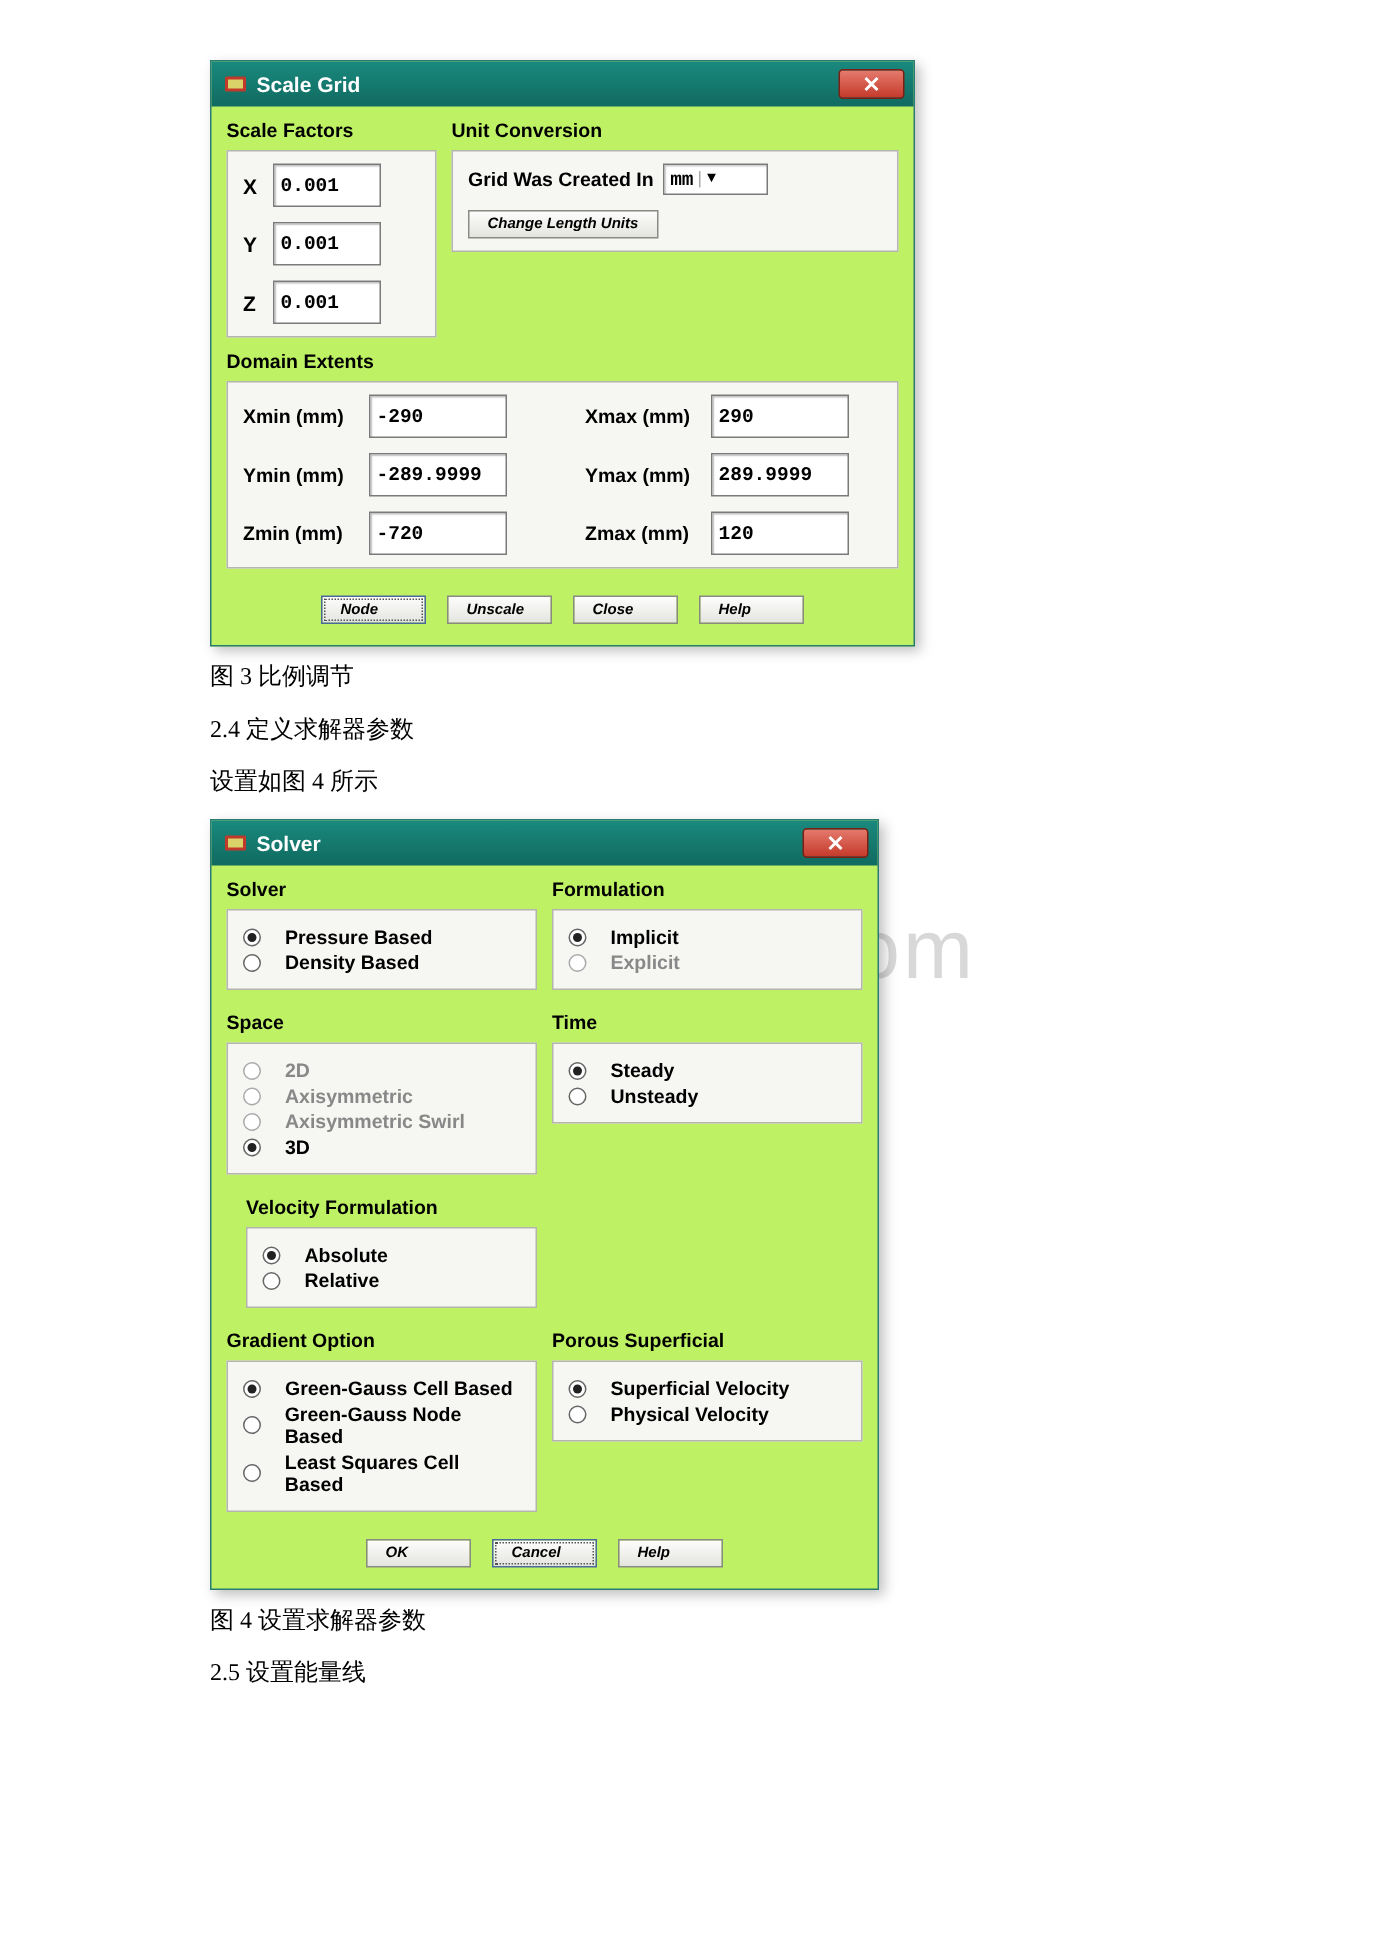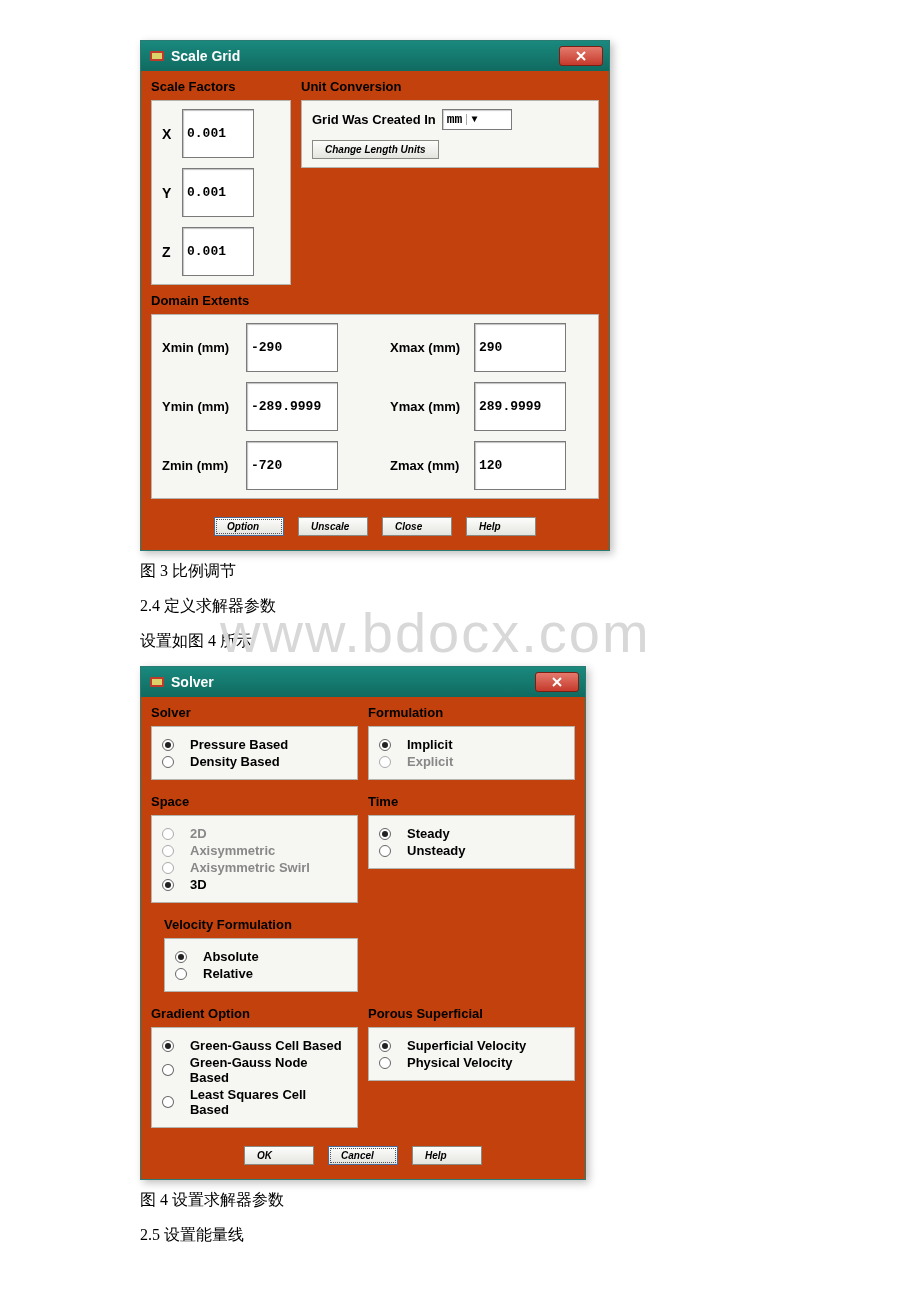--- a/index.html
+++ b/index.html
@@ -22,21 +22,21 @@
     color: #d8d8d8;
     font-family: Arial, sans-serif;
     letter-spacing: 2px;
     pointer-events: none;
     z-index: 0;
     font-weight: 400;
   }
   .dialog {
     position: relative;
     border: 1px solid #2a7c73;
-    background: #c2410c;
+    background: #bef264;
     box-shadow: 3px 3px 8px rgba(0,0,0,0.25);
     z-index: 1;
     margin-bottom: 10px;
   }
   .titlebar {
     display: flex;
     align-items: center;
     justify-content: space-between;
     background: linear-gradient(#1a897e, #106a60);
     color: #fff;
@@ -98,21 +98,21 @@
     font-weight: bold;
     font-size: 14px;
     min-width: 14px;
   }
   .text-input {
     font-family: "Courier New", monospace;
     font-size: 13px;
     font-weight: bold;
     border: 1px solid #7a7a7a;
     box-shadow: inset 1px 1px 1px rgba(0,0,0,0.25);
-    padding: 16px 4px;
+    padding: 6px 4px;
     background: #fff;
     width: 72px;
   }
   .text-input-med { width: 92px; }
   .select-like {
     font-family: "Courier New", monospace;
     font-size: 13px;
     font-weight: bold;
     border: 1px solid #7a7a7a;
     box-shadow: inset 1px 1px 1px rgba(0,0,0,0.2);
@@ -291,21 +291,21 @@
           </div>
           <div class="dom-spacer"></div>
           <div class="dom-pair">
             <span class="dom-label">Zmax (mm)</span>
             <input class="text-input text-input-med" value="120" style="">
           </div>
         </div>
       </div>
 
       <div class="button-bar">
-        <div class="btn focused">Option</div>
+        <div class="btn focused">Node</div>
         <div class="btn">Unscale</div>
         <div class="btn">Close</div>
         <div class="btn">Help</div>
       </div>
     </div>
   </div>
 
   <div class="caption">图 3 比例调节</div>
   <div class="caption">2.4 定义求解器参数</div>
   <div class="caption">设置如图 4 所示</div>

